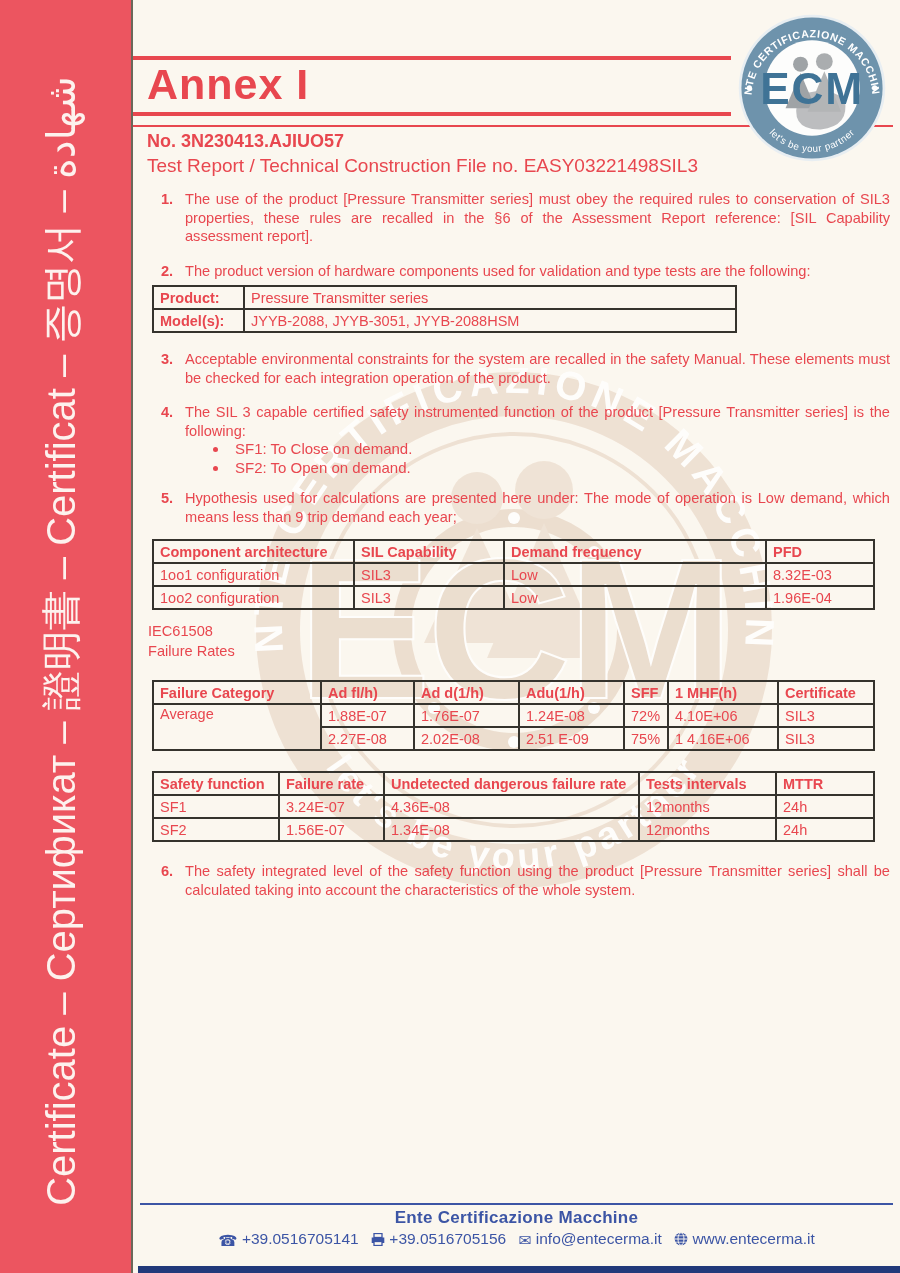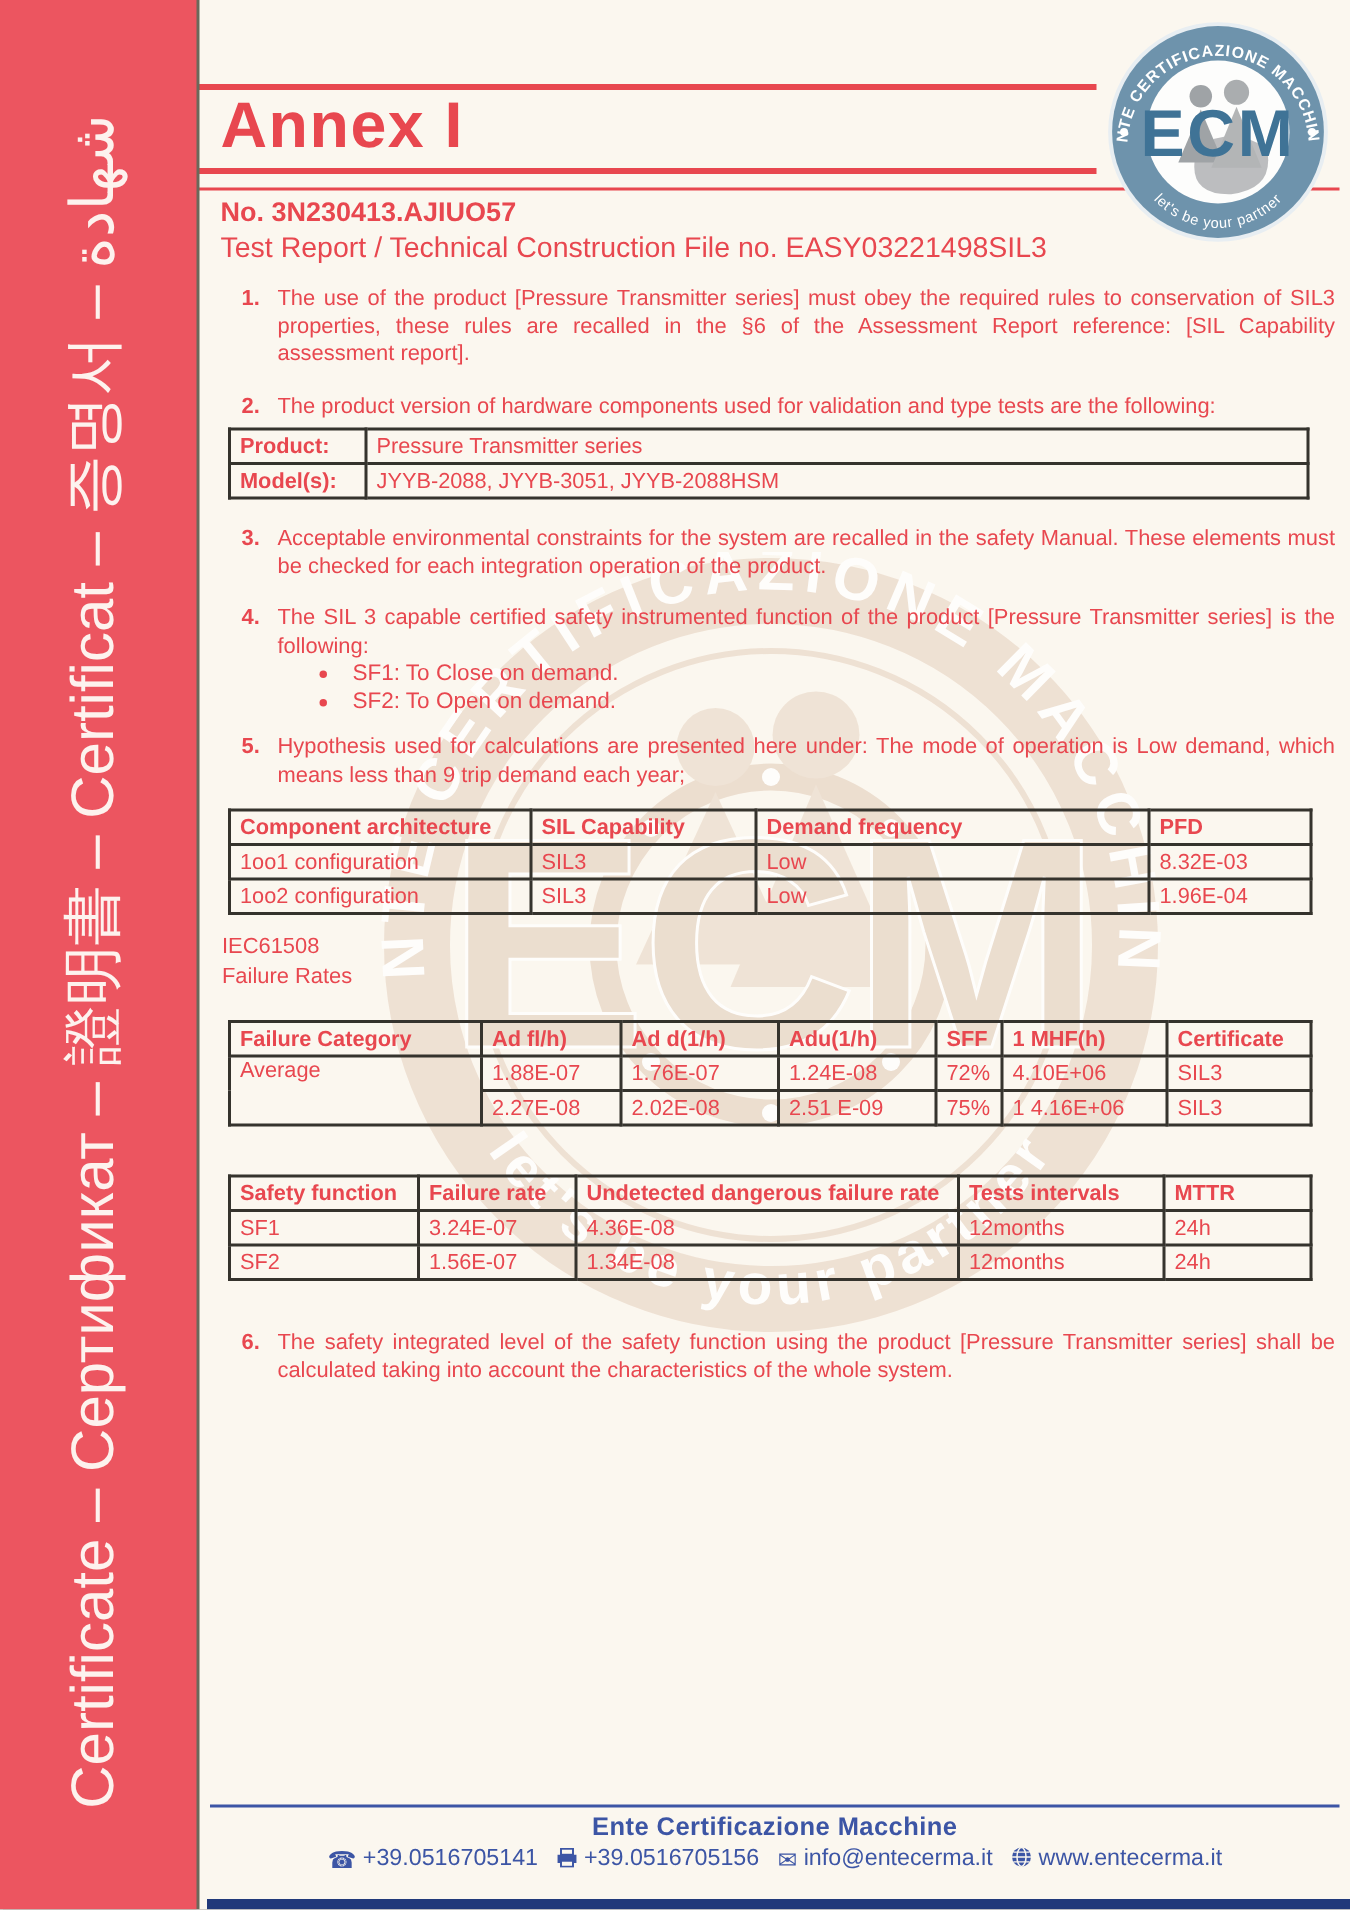--- a/index.html
+++ b/index.html
@@ -24,25 +24,25 @@
   .watermark{position:absolute;left:252px;top:368px;width:525px;height:525px;z-index:0;opacity:.8;}
 
   
   .body{position:absolute;left:148px;top:190px;width:742px;z-index:1;color:var(--accent-red,#e8474f);}
   .item{position:relative;padding-left:37px;font-size:14.6px;line-height:18.5px;text-align:justify;}
   .item .num{position:absolute;left:13px;font-weight:bold;}
   .bullet{position:relative;padding-left:87px;font-size:15px;line-height:18.5px;}
   .bullet::before{content:"";position:absolute;left:65px;top:7px;width:5px;height:5px;border-radius:50%;background:var(--accent-red,#e8474f);}
   .plain-label{font-size:14.6px;line-height:18px;}
 
-  table{border-collapse:collapse;table-layout:fixed;margin-left:4px;width:721px;background:transparent;}
+  table{border-collapse:collapse;table-layout:fixed;margin-left:4px;width:585px;background:transparent;}
   th,td{border:2px solid #35332d;font-size:14.5px;color:var(--accent-red,#e8474f);padding:1px 6px;height:19px;text-align:left;vertical-align:middle;overflow:hidden;white-space:nowrap;}
   th{font-weight:bold;}
   .mt5{margin-top:5px;}.mt12{margin-top:12px;}.mt13{margin-top:13px;}
-  .mt16{margin-top:16px;}.mt17{margin-top:17px;}.mt20{margin-top:32px;}.mt2{margin-top:2px;}.mt3{margin-top:20px;}
+  .mt16{margin-top:16px;}.mt17{margin-top:17px;}.mt20{margin-top:20px;}.mt2{margin-top:2px;}.mt3{margin-top:20px;}
   .mb16{margin-bottom:16px;}
 
   
   .footer-rule{position:absolute;left:140px;top:1203px;width:753px;height:2px;background:var(--footer-blue,#3c55a5);z-index:1;}
   .footer{position:absolute;left:140px;top:1208px;width:753px;text-align:center;color:var(--footer-blue,#3c55a5);z-index:1;}
   .footer .org{font-size:17px;font-weight:bold;letter-spacing:.3px;}
   .footer .address{font-size:15.5px;margin-top:3px;}
   .footer .contact{font-size:15.5px;margin-top:2px;}
   .footer .contact .seg{margin:0 4px;white-space:nowrap;}
   .footer .ficon{display:inline-block;vertical-align:-2px;}

